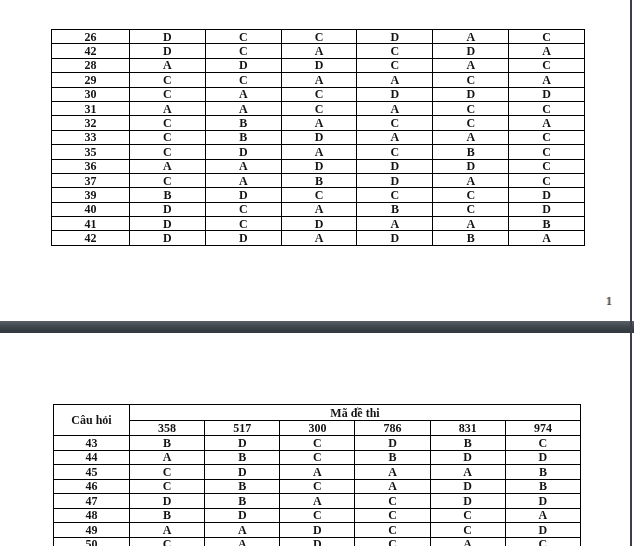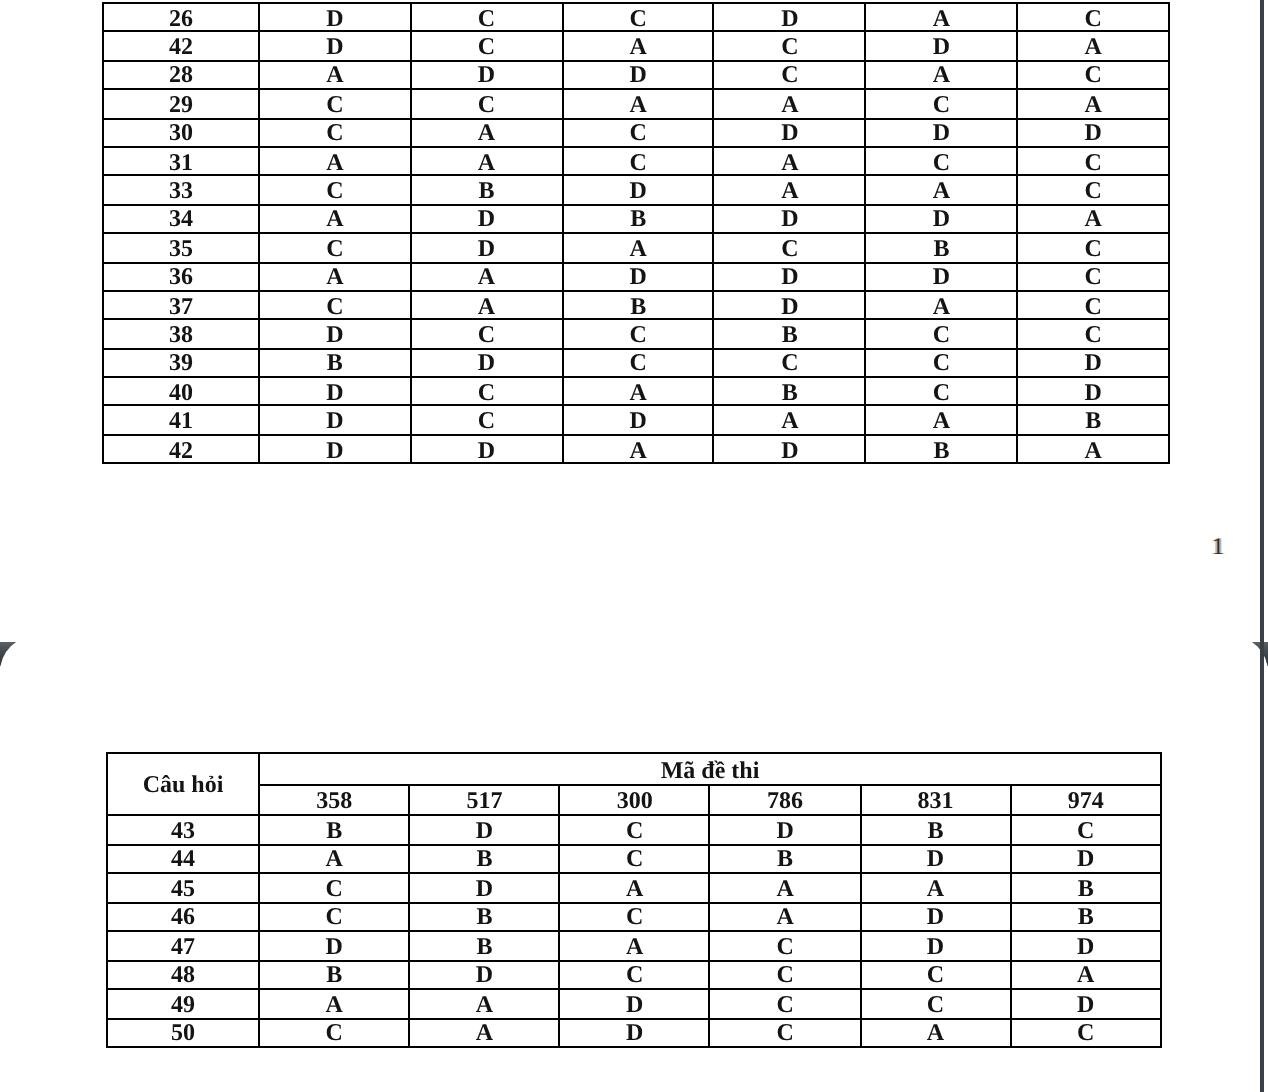--- a/index.html
+++ b/index.html
@@ -5,21 +5,21 @@
   * { box-sizing: border-box; margin: 0; padding: 0; }
   html, body {
     width: 634px; height: 546px;
     background: #ffffff;
     overflow: hidden;
     font-family: "Liberation Serif", "DejaVu Serif", serif;
   }
   .viewport { position: relative; width: 634px; height: 546px; background: #fff; }
 
   
-  .page { position: absolute; left: 0; width: 634px; background: #ffffff; }
+  .page { position: absolute; left: 0; width: 634px; background: #ffffff; margin-top: 28px; }
   .page-1 { top: 0; height: 321px; }
   .page-2 { top: 318px; height: 223px; border-radius: 18px; }
 
   
   .page-separator {
     position: absolute; left: 0; top: 321px;
     width: 634px; height: 12px;
     background: linear-gradient(to bottom, #5a6167 0%, #454c52 35%, #383f44 70%, #31373c 100%);
   }
 
@@ -138,38 +138,38 @@
           <tr>
             <td>31</td>
             <td>A</td>
             <td>A</td>
             <td>C</td>
             <td>A</td>
             <td>C</td>
             <td>C</td>
           </tr>
           <tr>
+            <td>32</td>
+            <td>C</td>
+            <td>B</td>
+            <td>A</td>
+            <td>C</td>
+            <td>C</td>
+            <td>A</td>
+          </tr>
+          <tr>
             <td>33</td>
             <td>C</td>
             <td>B</td>
             <td>D</td>
             <td>A</td>
             <td>A</td>
             <td>C</td>
           </tr>
           <tr>
-            <td>34</td>
-            <td>A</td>
-            <td>D</td>
-            <td>B</td>
-            <td>D</td>
-            <td>D</td>
-            <td>A</td>
-          </tr>
-          <tr>
             <td>35</td>
             <td>C</td>
             <td>D</td>
             <td>A</td>
             <td>C</td>
             <td>B</td>
             <td>C</td>
           </tr>
           <tr>
             <td>36</td>
@@ -180,29 +180,20 @@
             <td>D</td>
             <td>C</td>
           </tr>
           <tr>
             <td>37</td>
             <td>C</td>
             <td>A</td>
             <td>B</td>
             <td>D</td>
             <td>A</td>
-            <td>C</td>
-          </tr>
-          <tr>
-            <td>38</td>
-            <td>D</td>
-            <td>C</td>
-            <td>C</td>
-            <td>B</td>
-            <td>C</td>
             <td>C</td>
           </tr>
           <tr>
             <td>39</td>
             <td>B</td>
             <td>D</td>
             <td>C</td>
             <td>C</td>
             <td>C</td>
             <td>D</td>

